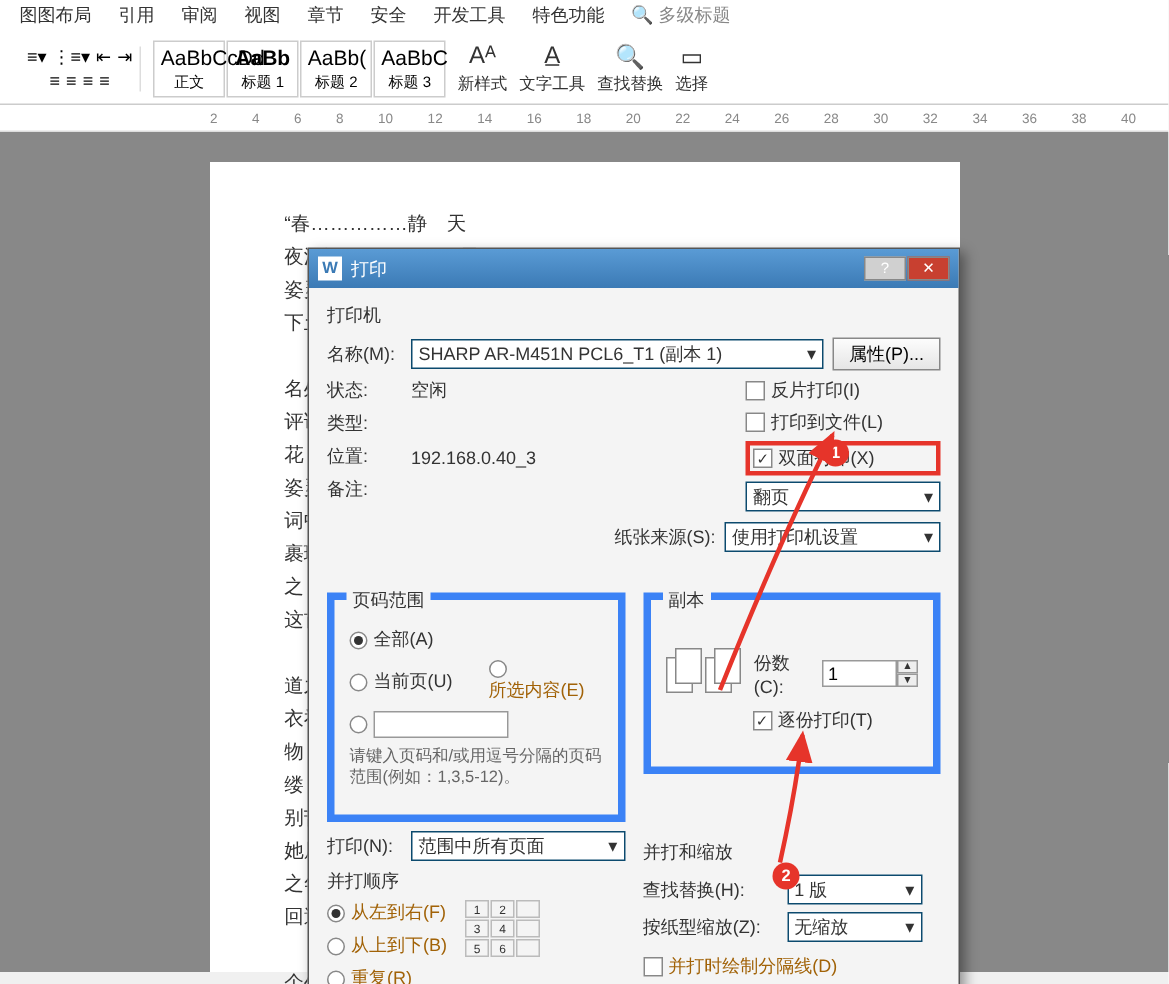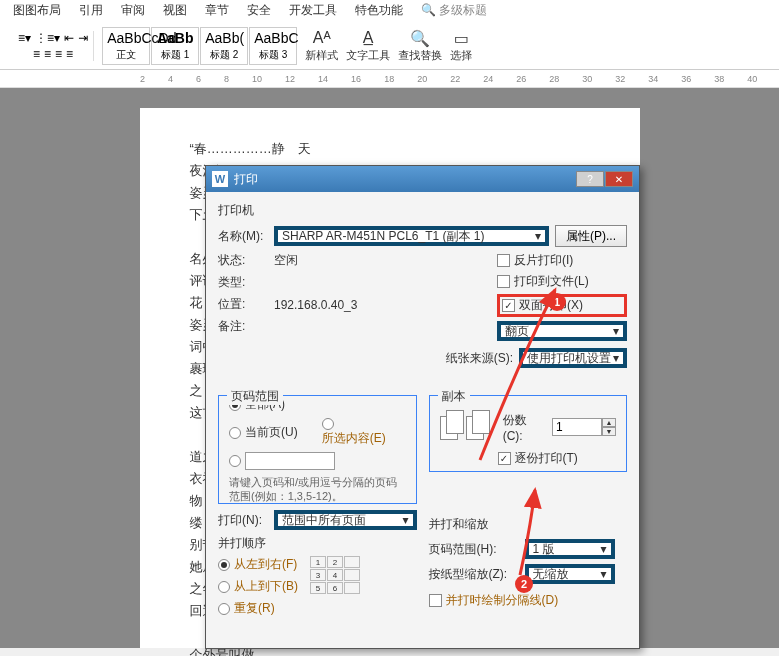--- a/index.html
+++ b/index.html
@@ -25,27 +25,27 @@
 .title-bar-icon{width:16px;height:16px;background:#fff;color:#3b7ab5;display:flex;align-items:center;justify-content:center;font-size:11px;font-weight:bold;margin-right:6px}
 .title-text{flex:1;font-size:12px}
 .title-btns{display:flex;gap:1px}
 .title-btn{width:28px;height:16px;background:#d0d0d0;border:1px solid #888;font-size:10px;display:flex;align-items:center;justify-content:center;cursor:pointer}
 .title-btn.close{background:#c84030;color:#fff}
 .dialog-body{padding:10px 12px;font-size:12px;color:#333}
 .section{margin-bottom:21px}
 .section-title{font-size:12px;margin-bottom:6px}
 .row{display:flex;align-items:center;margin-bottom:5px;gap:6px}
 .label{width:50px;text-align:left}
-.select{flex:1;background:#fff;border:4px solid #0c4a6e;height:20px;padding:0 4px;font-size:12px;display:flex;align-items:center;justify-content:space-between}
+.select{flex:1;background:#fff;border:1px solid #0c4a6e;height:20px;padding:0 4px;font-size:12px;display:flex;align-items:center;justify-content:space-between}
 .select::after{content:"▾";color:#333}
 .btn{background:linear-gradient(#fcfcfc,#e6e6e6);border:1px solid #888;height:22px;padding:0 10px;font-size:12px;cursor:pointer;display:flex;align-items:center}
 .checkbox-row{display:flex;align-items:center;gap:4px;margin-bottom:4px}
 .checkbox{width:13px;height:13px;border:1px solid #888;background:#fff;display:flex;align-items:center;justify-content:center;font-size:10px}
 .checkbox.checked::after{content:"✓";color:#333}
-.fieldset{border:1px solid #3b82f6;padding:0 10px;margin-top:6px;position:relative}
+.fieldset{border:5px solid #3b82f6;padding:18px 10px;margin-top:6px;position:relative}
 .fieldset-title{position:absolute;top:-8px;left:8px;background:#f4f4f4;padding:0 4px;font-size:12px}
 .two-col{display:flex;gap:12px}
 .col{flex:1}
 .radio-row{display:flex;align-items:center;gap:4px;margin-bottom:5px}
 .radio{width:12px;height:12px;border:1px solid #888;border-radius:50%;background:#fff;display:flex;align-items:center;justify-content:center}
 .radio.checked::after{content:"";width:6px;height:6px;background:#333;border-radius:50%}
 .input{background:#fff;border:1px solid #999;height:18px;padding:0 3px;font-size:12px}
 .hint{color:#666;font-size:11px;line-height:14px;margin-top:4px}
 .spinner{display:flex;align-items:center}
 .spinner input{width:50px}
@@ -236,21 +236,21 @@
             </div>
           <div class="row" style="margin-top:3px">
               <div class="select" style="width:100%">
                 <span>翻页</span>
               </div>
             </div>
         </div>
       </div>
       <div class="row" style="justify-content:flex-end;margin-top:2px">
         <span>纸张来源(S):</span>
-        <div class="select" style="width:108px;flex:none">
+        <div class="select" style="width:144px;flex:none">
             <span>使用打印机设置</span>
           </div>
       </div>
     </div>
 
     <div class="two-col">
       <div class="col">
         <div class="fieldset">
           <span class="fieldset-title">页码范围</span>
           <div class="radio-row">
@@ -330,21 +330,21 @@
             <div class="layout-cell">5</div>
               <div class="layout-cell">6</div>
               <div class="layout-cell"></div>
           </div>
         </div>
       </div>
       <div class="col">
         <div class="fieldset" style="border:none;padding:0">
           <div style="font-size:12px;margin-bottom:6px">并打和缩放</div>
           <div class="row">
-              <span style="width:90px">页码范围(H):</span>
+              <span style="width:90px">查找替换(H):</span>
               <div class="select" style="width:90px;flex:none">
                 <span>1 版</span>
               </div>
             </div>
           <div class="row">
               <span style="width:90px">按纸型缩放(Z):</span>
               <div class="select" style="width:90px;flex:none">
                 <span>无缩放</span>
               </div>
             </div>

